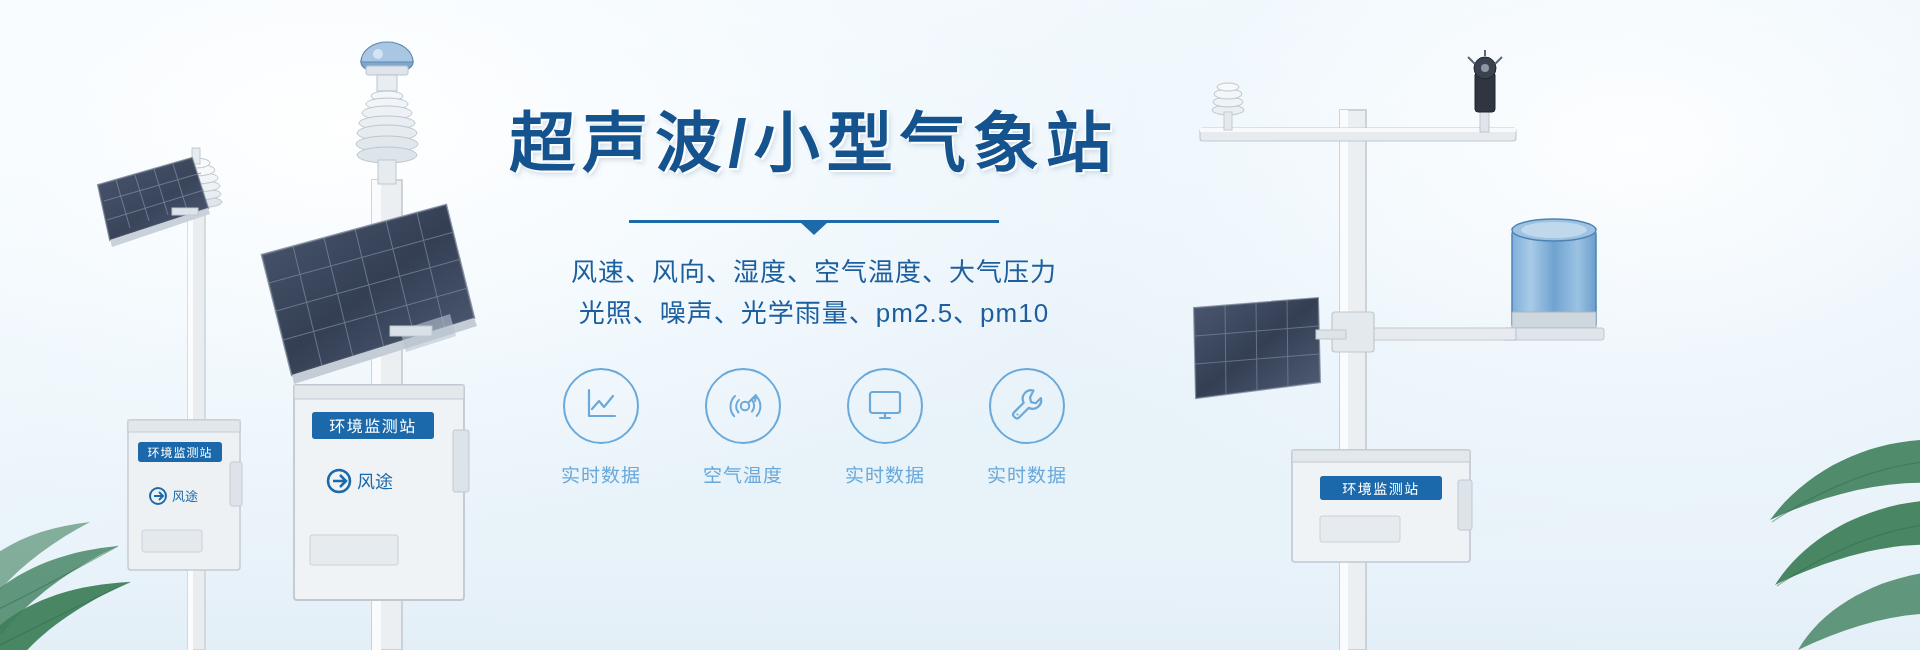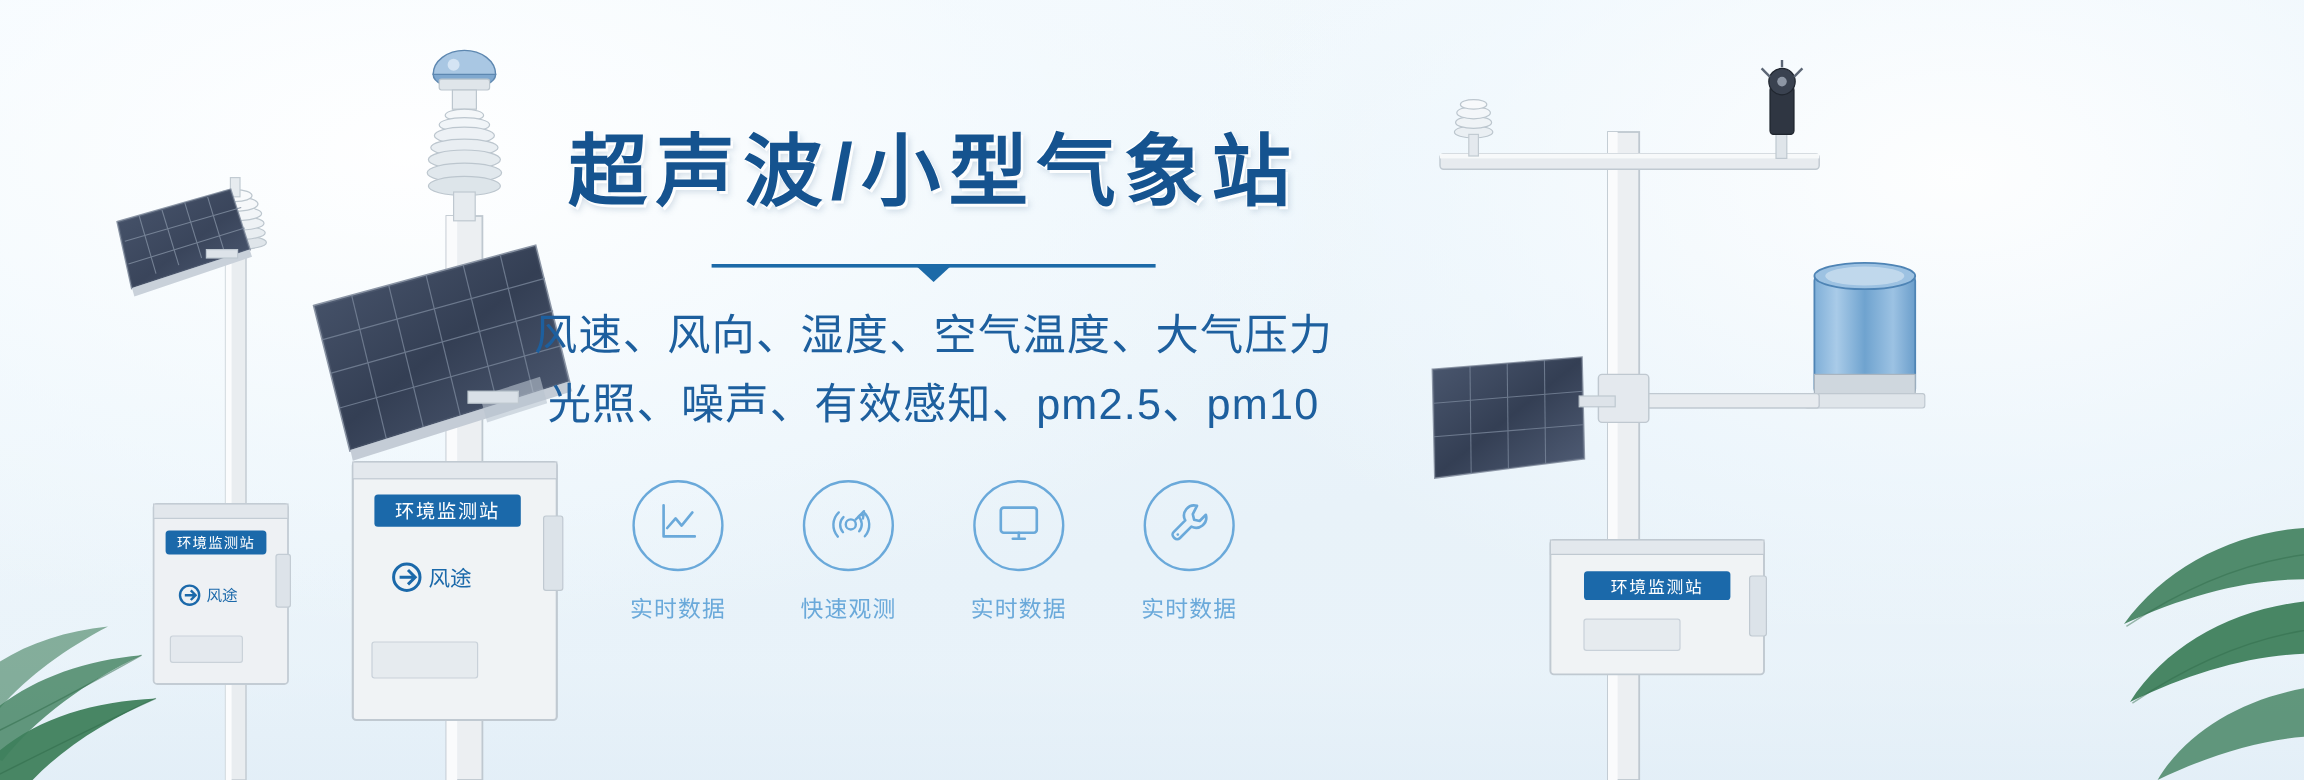--- a/index.html
+++ b/index.html
@@ -62,21 +62,21 @@
     bottom: 0;
     pointer-events: none;
   }
   .rig-a { left: 80px;  bottom: 0; width: 240px; height: 560px; }
   .rig-b { left: 250px; bottom: 0; width: 330px; height: 620px; }
   .rig-c { right: 290px; bottom: 0; width: 450px; height: 600px; }
 
   
   .content {
     position: absolute;
-    left: 428px;
+    left: 464px;
     top: 110px;
     width: 700px;
   }
 
   .headline {
     font-size: 66px;
     line-height: 1.0;
     font-weight: 700;
     color: #15538f;
     letter-spacing: 7px;
@@ -110,21 +110,21 @@
     border-left: 14px solid transparent;
     border-right: 14px solid transparent;
     border-top: 13px solid #1c6aa8;
   }
 
   .sub-lines {
     margin-top: 28px;
     text-align: center;
   }
   .sub-line {
-    font-size: 36px;
+    font-size: 26px;
     line-height: 1.58;
     color: #1d5f9e;
     letter-spacing: 1px;
     white-space: nowrap;
   }
 
   
   .features {
     margin-top: 34px;
     display: flex;
@@ -385,21 +385,21 @@
 
     <h1 class="headline">超声波/小型气象站</h1>
 
     <div class="divider">
       <div class="bar"></div>
       <div class="tri"></div>
     </div>
 
     <div class="sub-lines">
       <div class="sub-line">风速、风向、湿度、空气温度、大气压力</div>
-      <div class="sub-line">光照、噪声、有效感知、pm2.5、pm10</div>
+      <div class="sub-line">光照、噪声、光学雨量、pm2.5、pm10</div>
     </div>
 
     <div class="features">
 
       <div class="feature">
         <div class="feature-circle">
           <span>
             <svg width="40" height="40" viewBox="0 0 40 40" fill="none" stroke="#6aa9da" stroke-width="2.2" stroke-linecap="round" stroke-linejoin="round">
               <path d="M8 6 V32 H34"></path>
               <path d="M11 25 l7 -8 l5 6 l9 -11"></path>
@@ -416,21 +416,21 @@
               <circle cx="23" cy="23" r="4.2"></circle>
               <path d="M27 19 l7 -7"></path>
               <path d="M30.5 15.5 l3.2 -0.6 l-0.6 3.2"></path>
               <path d="M16.5 29.5 a9 9 0 0 1 0.4 -12.6"></path>
               <path d="M12.2 33.2 a14.5 14.5 0 0 1 0.8 -20.2"></path>
               <path d="M29.5 16.5 a9 9 0 0 1 0.5 12.2"></path>
               <path d="M33.8 12.7 a14.5 14.5 0 0 1 0.9 20.2"></path>
             </svg>
           </span>
         </div>
-        <div class="feature-label">快速观测</div>
+        <div class="feature-label">空气温度</div>
       </div>
 
       <div class="feature">
         <div class="feature-circle">
           <span>
             <svg width="42" height="42" viewBox="0 0 42 42" fill="none" stroke="#6aa9da" stroke-width="2.2" stroke-linecap="round" stroke-linejoin="round">
               <rect x="6" y="9" width="30" height="21" rx="2.5"></rect>
               <path d="M16 35 h10"></path>
               <path d="M21 30 v5"></path>
             </svg>

